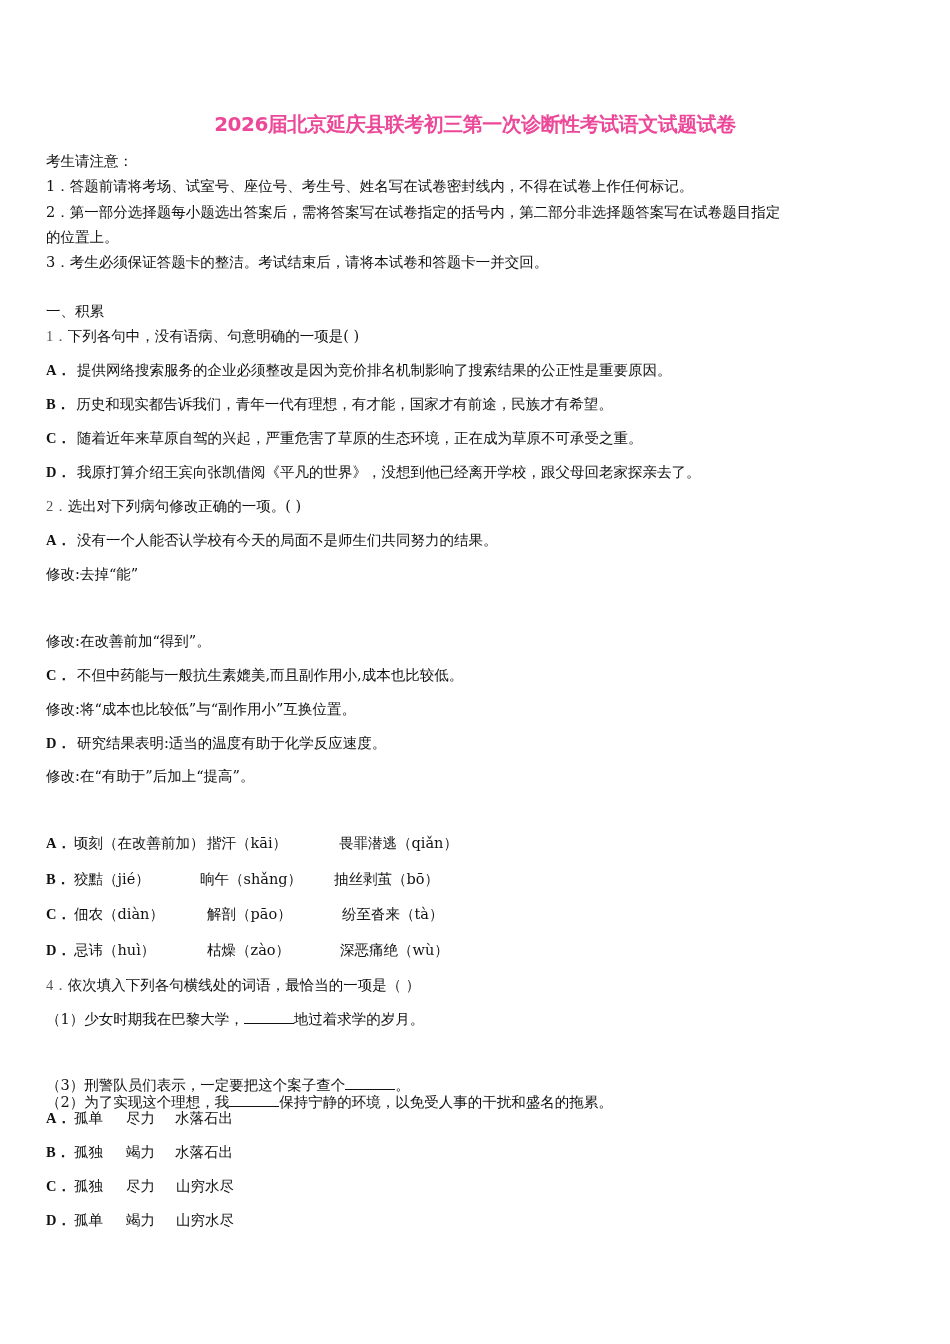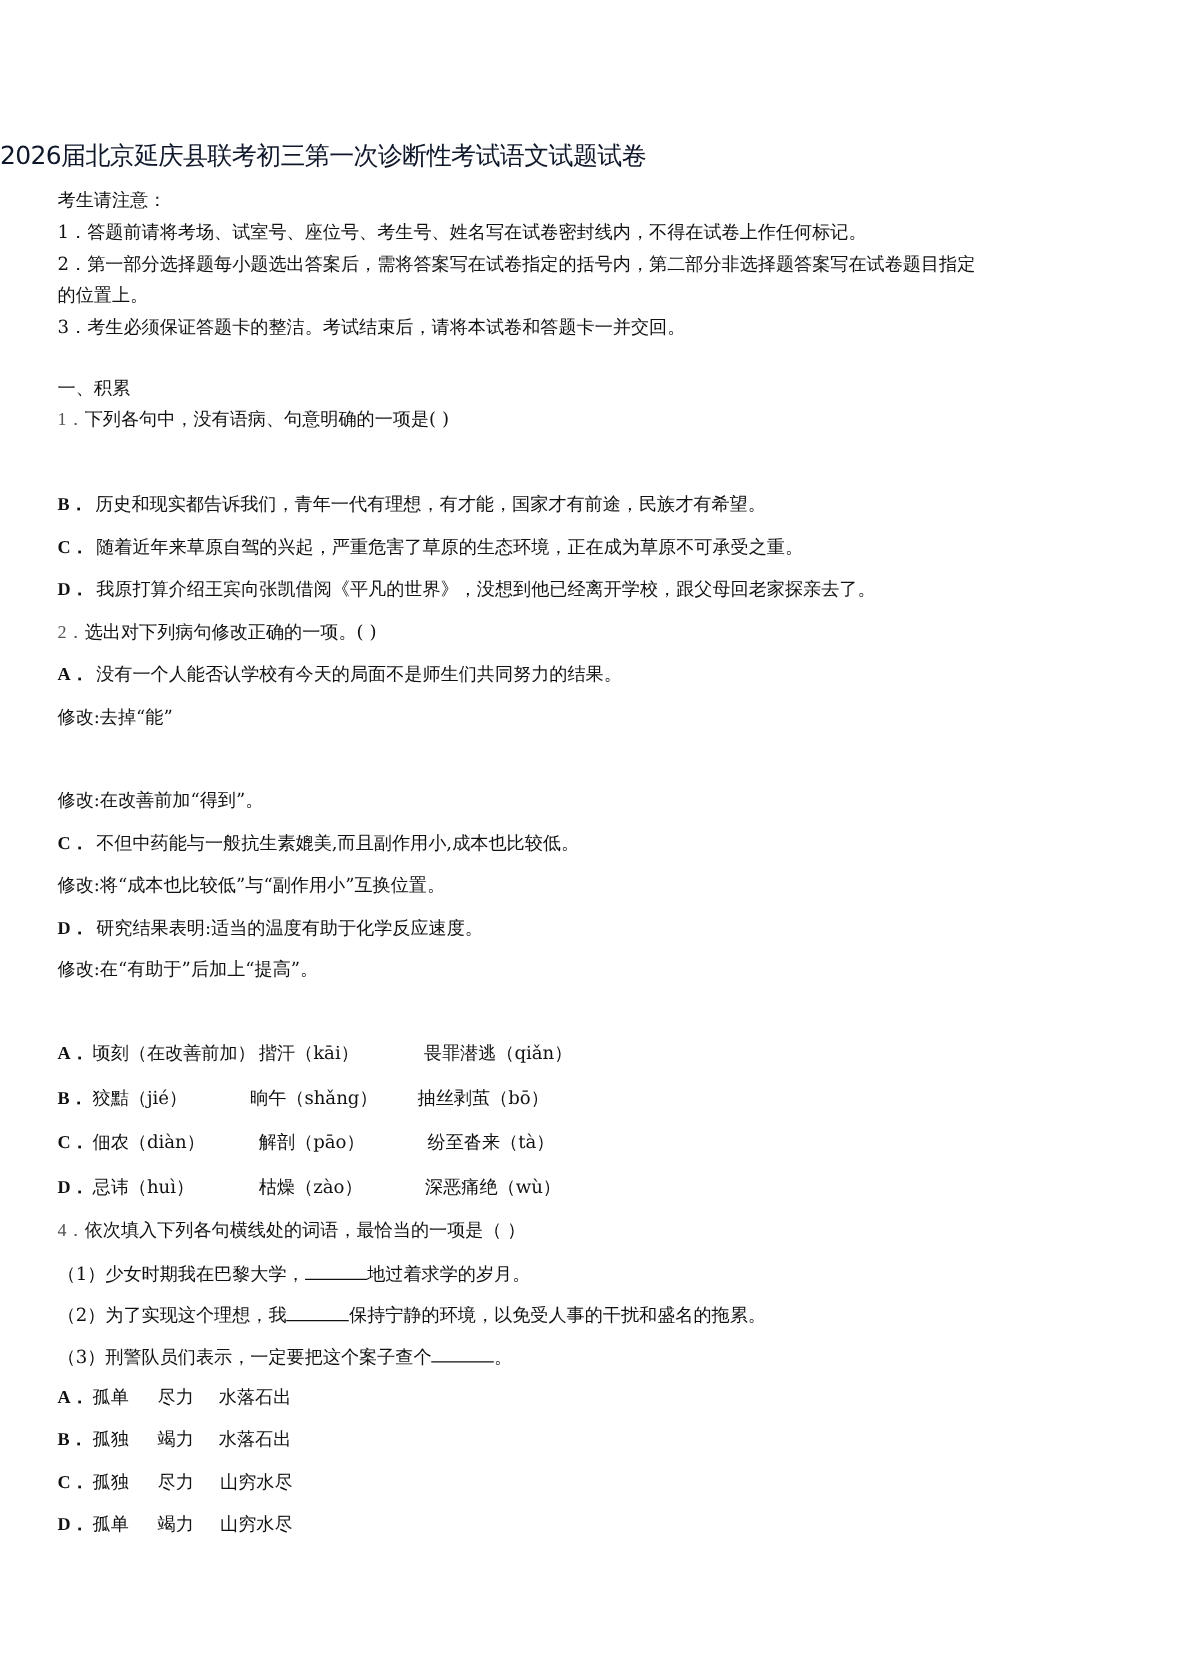--- a/index.html
+++ b/index.html
@@ -1,21 +1,21 @@
 <!DOCTYPE html>
 <html><head>
 <meta charset="utf-8">
 <style>
   html, body { margin:0; padding:0; background:#ffffff; }
   body { width:950px; height:1344px; position:relative; overflow:hidden;
          font-family:"DejaVu Serif","Liberation Serif",serif; color:#111; }
   .page { position:absolute; left:0; top:0; width:950px; height:1344px; }
-  .title { position:absolute; left:0; width:950px; top:111px; text-align:left;
-           font-family:"DejaVu Sans","Liberation Sans",sans-serif; font-weight:normal;
-           font-size:20px; letter-spacing:-0.5px; color:#0f172a; }
+  .title { position:absolute; left:0; width:950px; top:111px; text-align:center;
+           font-family:"DejaVu Sans","Liberation Sans",sans-serif; font-weight:bold;
+           font-size:20px; letter-spacing:-0.5px; color:#ec4899; }
   .line { position:absolute; left:46px; font-size:14.5px; line-height:20px; white-space:nowrap; color:#111; }
   .qnum { color:#555; font-family:"Liberation Serif",serif; }
   .opt { font-weight:bold; font-family:"Liberation Serif",serif; margin-right:6px; }
   .blank { display:inline-block; width:50px; border-bottom:1px solid #111; height:14px; vertical-align:baseline; }
 </style>
 </head>
 <body>
 
 <div class="page">
 
@@ -25,20 +25,21 @@
   <div class="line" style="top:176px">1．答题前请将考场、试室号、座位号、考生号、姓名写在试卷密封线内，不得在试卷上作任何标记。</div>
   <div class="line" style="top:202px">2．第一部分选择题每小题选出答案后，需将答案写在试卷指定的括号内，第二部分非选择题答案写在试卷题目指定</div>
   <div class="line" style="top:227px">的位置上。</div>
   <div class="line" style="top:252px">3．考生必须保证答题卡的整洁。考试结束后，请将本试卷和答题卡一并交回。</div>
 
   <div class="line" style="top:301px">一、积累</div>
 
   <div class="line" style="top:326px">
     <span class="qnum">1．</span><span>下列各句中，没有语病、句意明确的一项是(   )</span>
   </div>
+  <div class="line" style="top:360px"><span class="opt">A．</span><span>提供网络搜索服务的企业必须整改是因为竞价排名机制影响了搜索结果的公正性是重要原因。</span></div>
   <div class="line" style="top:394px"><span class="opt">B．</span><span>历史和现实都告诉我们，青年一代有理想，有才能，国家才有前途，民族才有希望。</span></div>
   <div class="line" style="top:428px"><span class="opt">C．</span><span>随着近年来草原自驾的兴起，严重危害了草原的生态环境，正在成为草原不可承受之重。</span></div>
   <div class="line" style="top:462px"><span class="opt">D．</span><span>我原打算介绍王宾向张凯借阅《平凡的世界》，没想到他已经离开学校，跟父母回老家探亲去了。</span></div>
 
   <div class="line" style="top:496px">
     <span class="qnum">2．</span><span>选出对下列病句修改正确的一项。(      )</span>
   </div>
   <div class="line" style="top:530px"><span class="opt">A．</span><span>没有一个人能否认学校有今天的局面不是师生们共同努力的结果。</span></div>
   <div class="line" style="top:564px">修改:去掉“能”</div>
   <div class="line" style="top:631px">修改:在改善前加“得到”。</div>
@@ -71,21 +72,21 @@
     <span style="position:absolute;left:161px">枯燥（zào）</span>
     <span style="position:absolute;left:294px">深恶痛绝（wù）</span>
   </div>
 
   <div class="line" style="top:975px">
     <span class="qnum">4．</span><span>依次填入下列各句横线处的词语，最恰当的一项是（       ）</span>
   </div>
   <div class="line" style="top:1009px">
     <span>（1）少女时期我在巴黎大学，</span><span class="blank"></span><span>地过着求学的岁月。</span>
   </div>
-  <div class="line" style="top:1042px">
+  <div class="line" style="top:1092px">
     <span>（2）为了实现这个理想，我</span><span class="blank"></span><span>保持宁静的环境，以免受人事的干扰和盛名的拖累。</span>
   </div>
   <div class="line" style="top:1075px">
     <span>（3）刑警队员们表示，一定要把这个案子查个</span><span class="blank"></span><span>。</span>
   </div>
 
   <div class="line" style="top:1108px">
     <span class="opt">A．</span>
     <span style="position:absolute;left:28px">孤单</span>
     <span style="position:absolute;left:80px">尽力</span>

